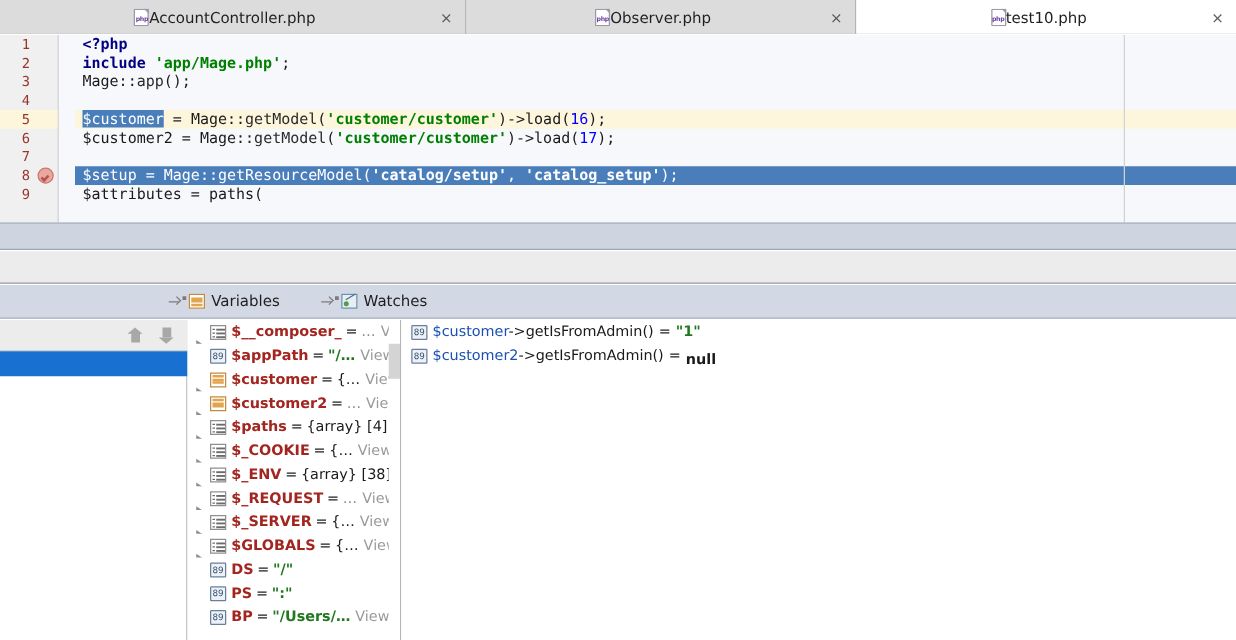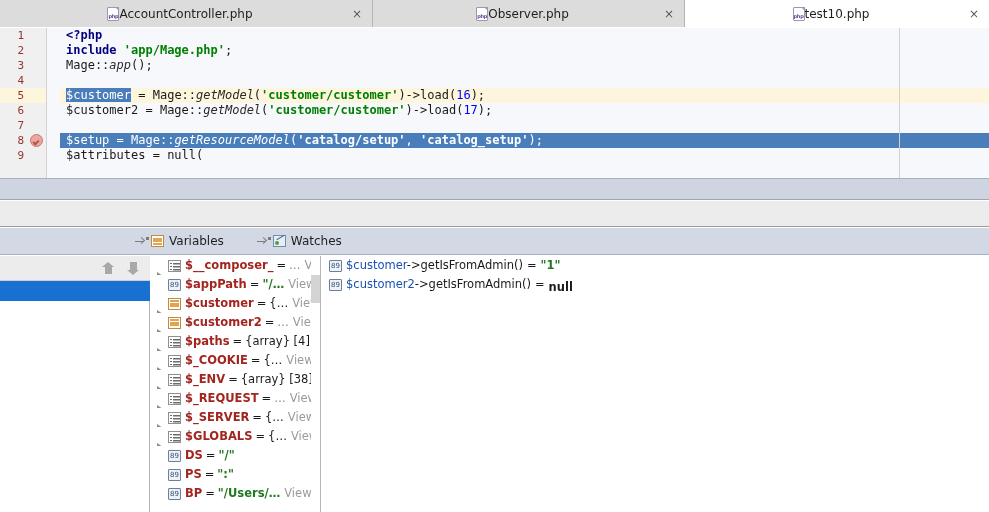--- a/index.html
+++ b/index.html
@@ -117,21 +117,21 @@
     padding-left: 6px;
   }
   .cline.hl  { background: #fdf6dd; }
   .cline.exec { background: #4a7ebb; color: #ffffff; }
   .cline.exec .kw,.cline.exec .str,.cline.exec .num,
   .cline.exec .fn,.cline.exec .var { color: #ffffff; }
   .cline.exec .str { font-weight: bold; }
   .kw  { color: #000080; font-weight: bold; }
   .str { color: #008000; font-weight: bold; }
   .num { color: #0000ff; }
-  .fn  { color: #2a2a2a; font-style: italic; }
+  .fn  { color: #2a2a2a; }
   .var { color: #1a1a1a; }
   .sel { background: #4a7ebb; color: #ffffff; }
   .marker-gap {
     position: absolute; top: 0; left: 899px; width: 1px; height: 150px;
     background: #d2d2d2;
   }
   .errstripe {
     position: absolute; top: 0; left: 900px; width: 89px; height: 150px;
     background: #f7f8fc;
   }
@@ -428,21 +428,21 @@
       </div>
     <div class="code-area" id="codeArea">
         <div class="cline"><span class="kw">&lt;?php</span></div>
         <div class="cline"><span class="kw">include </span><span class="str">'app/Mage.php'</span><span class="var">;</span></div>
         <div class="cline"><span class="var">Mage::</span><span class="fn">app</span><span class="var">();</span></div>
         <div class="cline"></div>
         <div class="cline hl"><span class="sel">$customer</span><span class="var"> = Mage::</span><span class="fn">getModel</span><span class="var">(</span><span class="str">'customer/customer'</span><span class="var">)-&gt;load(</span><span class="num">16</span><span class="var">);</span></div>
         <div class="cline"><span class="var">$customer2 = Mage::</span><span class="fn">getModel</span><span class="var">(</span><span class="str">'customer/customer'</span><span class="var">)-&gt;load(</span><span class="num">17</span><span class="var">);</span></div>
         <div class="cline"></div>
         <div class="cline exec"><span class="var">$setup = Mage::</span><span class="fn">getResourceModel</span><span class="var">(</span><span class="str">'catalog/setup'</span><span class="var">, </span><span class="str">'catalog_setup'</span><span class="var">);</span></div>
-        <div class="cline"><span class="var">$attributes = null(</span></div>
+        <div class="cline"><span class="var">$attributes = paths(</span></div>
       </div>
     <div class="marker-gap"></div>
     <div class="errstripe" id="errstripe">
         <div class="estripe-hl" style="top: 0px; background: transparent;"></div>
         <div class="estripe-hl" style="top: 15px; background: transparent;"></div>
         <div class="estripe-hl" style="top: 30px; background: transparent;"></div>
         <div class="estripe-hl" style="top: 45px; background: transparent;"></div>
         <div class="estripe-hl" style="top: 60px; background: rgb(253, 246, 221);"></div>
         <div class="estripe-hl" style="top: 75px; background: transparent;"></div>
         <div class="estripe-hl" style="top: 90px; background: transparent;"></div>

